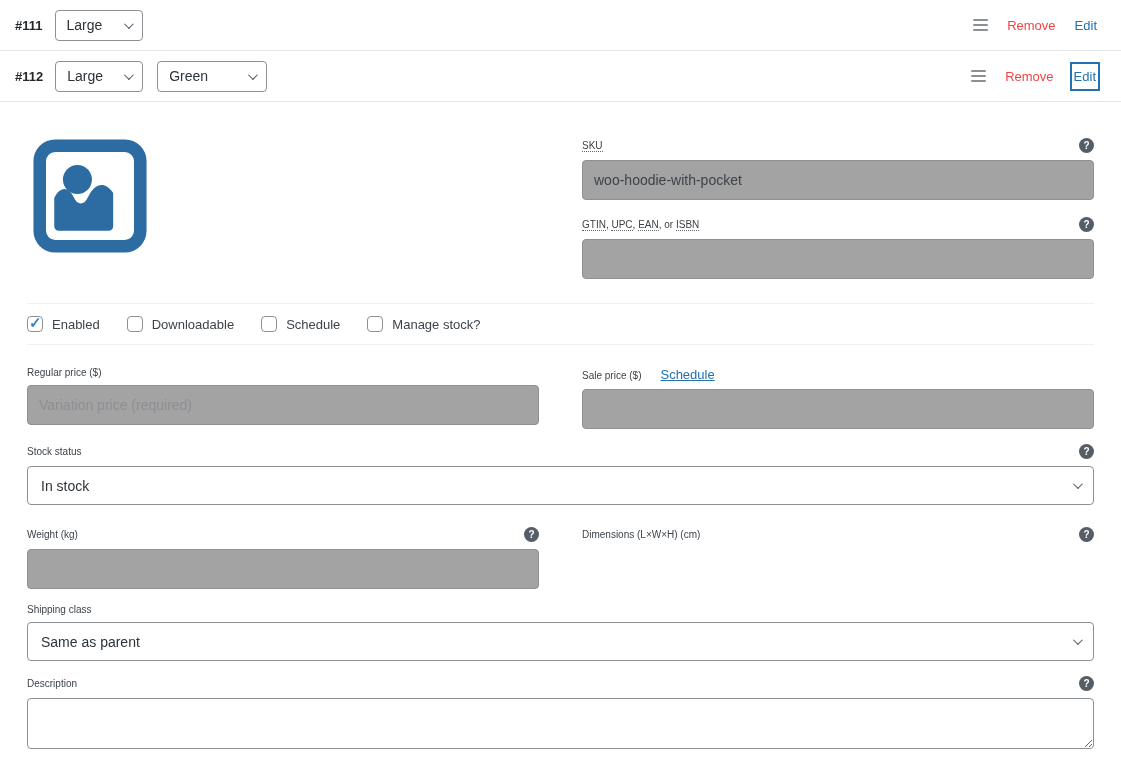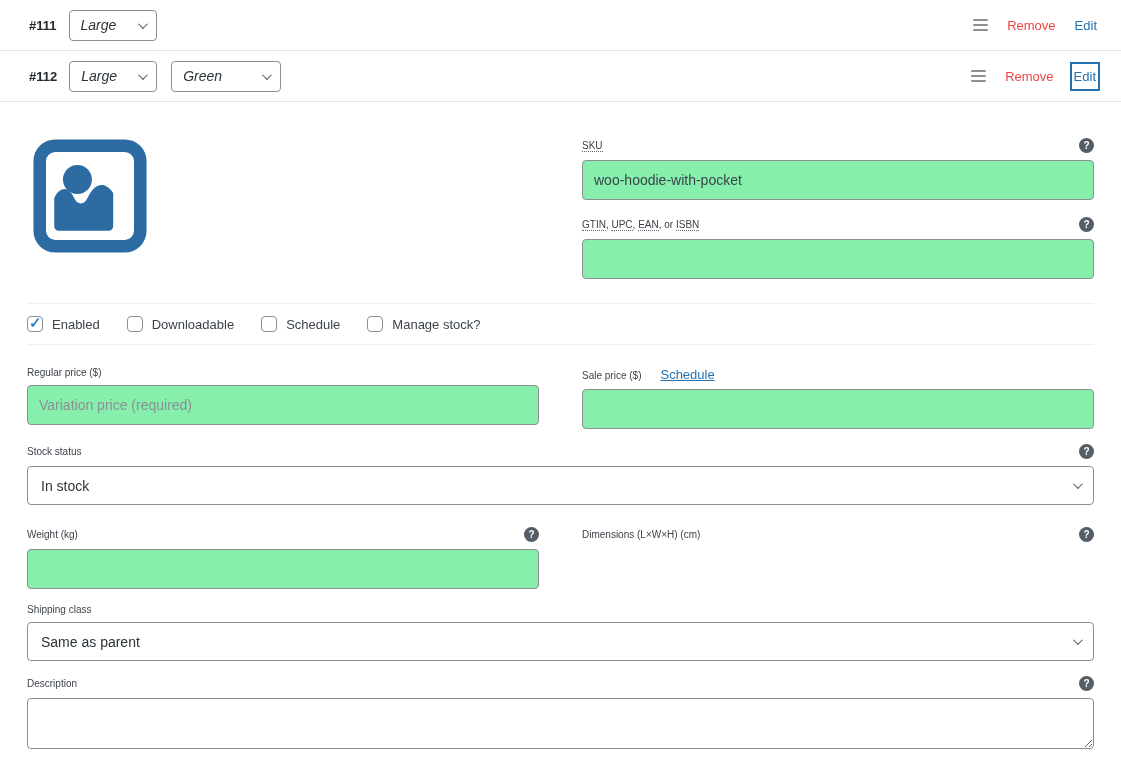--- a/index.html
+++ b/index.html
@@ -6,36 +6,36 @@
   html, body { margin: 0; padding: 0; }
   body {
     width: 1121px; height: 760px; overflow: hidden;
     background: #fff; color: #3c434a;
     font-family: "Liberation Sans", sans-serif; font-size: 13px;
   }
 
   
   .vrow {
     height: 51px; display: flex; align-items: center;
-    padding: 0 24px 0 29px; border-bottom: 1px solid #e5e5e5; background: #fff;
+    padding: 0 24px 0 15px; border-bottom: 1px solid #e5e5e5; background: #fff;
   }
   .vid { font-weight: 700; font-size: 13px; color: #23282d; margin-right: 12px; }
   .select {
     height: 31px; border: 1px solid #8c8f94; border-radius: 4px; background: #fff;
     display: inline-flex; align-items: center; padding: 0 11px;
     font-size: 14px; color: #2c3338; cursor: pointer;
   }
   .select + .select { margin-left: 14px; }
   .select .chev, .fullselect .chev {
     width: 7px; height: 7px; border-right: 1.6px solid #50575e; border-bottom: 1.6px solid #50575e;
     transform: rotate(45deg) translateY(-2px); flex: none; margin-left: 12px;
   }
   .sel-size { width: 88px; }
   .sel-color { width: 110px; }
-  .select span:first-child { flex: 1; font-style: italic; }
+  .select span:first-child { flex: 1; }
   .vrow-right { margin-left: auto; display: flex; align-items: center; gap: 19px; }
   .menu-icon { display: flex; flex-direction: column; gap: 3px; width: 15px; cursor: move; }
   .menu-icon i { display: block; height: 2px; background: #8c8f94; border-radius: 1px; }
   a.remove-link { color: #ef4444; text-decoration: none; cursor: pointer; }
   a.edit-link { color: #2271b1; text-decoration: none; cursor: pointer; }
   a.edit-link.focused { outline: 2px solid #2271b1; outline-offset: 1px; padding: 4px 1px; }
 
   
   .form { padding: 0 27px; }
   .media-sku { display: flex; margin-top: 36px; }
@@ -44,21 +44,21 @@
   .label-row { display: flex; justify-content: space-between; align-items: center; margin-bottom: 7px; }
   .label-row label { font-size: 10px; color: #3c434a; }
   .tip { border-bottom: 1px dotted #646970; cursor: help; }
   .help {
     width: 15px; height: 15px; border-radius: 50%; background: #555d66; color: #fff;
     font-size: 10px; font-weight: 700; display: flex; align-items: center; justify-content: center;
     cursor: help; flex: none;
   }
   input.txt {
     width: 100%; height: 40px; border: 1px solid #8c8f94; border-radius: 4px;
-    padding: 0 11px; font-size: 14px; color: #3c434a; background: #86efac;
+    padding: 0 11px; font-size: 14px; color: #3c434a; background: #a3a3a3;
     font-family: "Liberation Sans", sans-serif;
   }
   input.txt::placeholder { color: #8c8f94; opacity: 1; }
   .gtin-block { margin-top: 17px; }
 
   .checks {
     display: flex; align-items: center; gap: 27px;
     margin-top: 24px; padding: 12px 0; border-top: 1px solid #f0f0f1; border-bottom: 1px solid #f0f0f1;
   }
   .check { display: flex; align-items: center; gap: 9px; }

